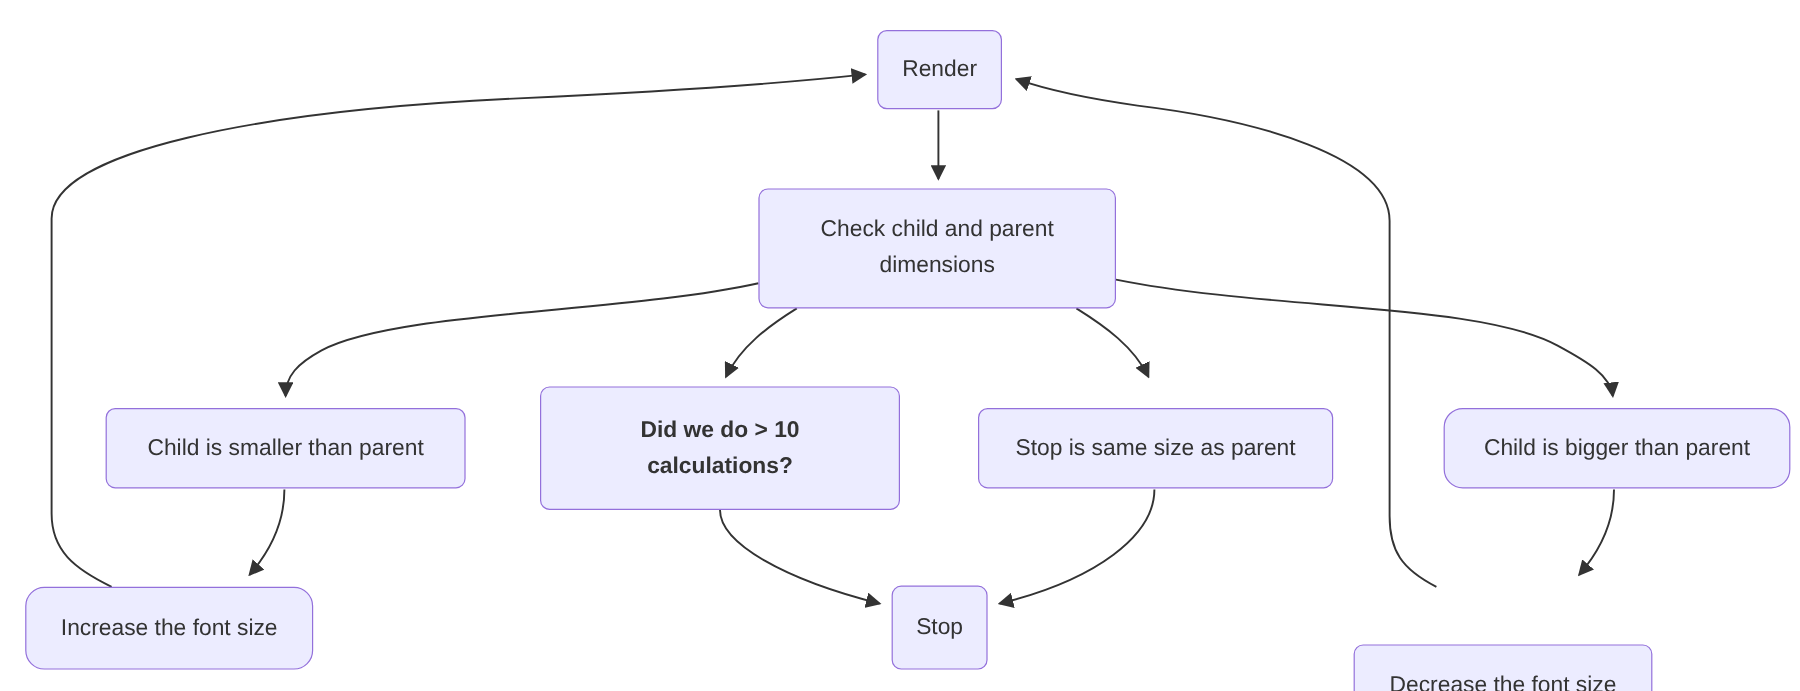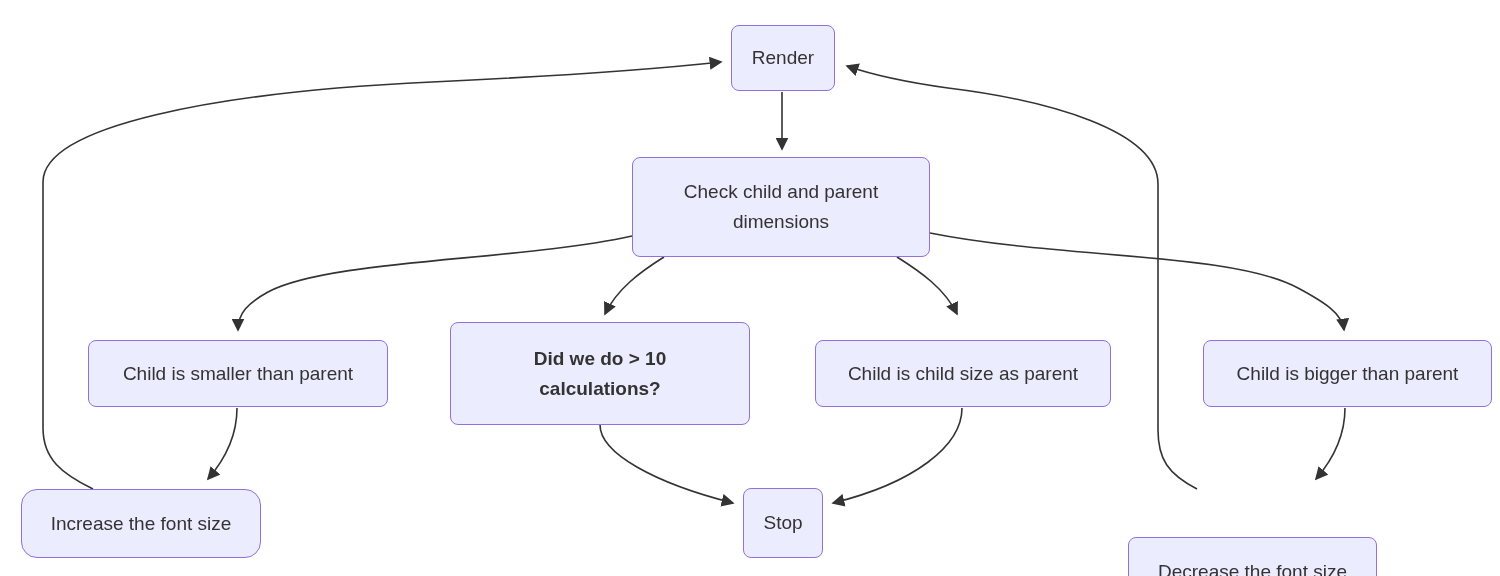--- a/index.html
+++ b/index.html
@@ -103,24 +103,24 @@
   <div class="node" style="left:88px; top:340px; width:300px; height:67px;">
     <span class="node-line">Child is smaller than parent</span>
   </div>
 
   <div class="node" style="left:450px; top:322px; width:300px; height:103px;font-weight:bold;">
     <span class="node-line">Did we do &gt; 10</span>
     <span class="node-line">calculations?</span>
   </div>
 
   <div class="node" style="left:815px; top:340px; width:296px; height:67px;">
-    <span class="node-line">Child is child size as parent</span>
+    <span class="node-line">Stop is same size as parent</span>
   </div>
 
-  <div class="node" style="left:1203px; top:340px; width:289px; height:67px;">
+  <div class="node" style="left:1203px; top:340px; width:289px; height:67px;border-radius:16px;">
     <span class="node-line">Child is bigger than parent</span>
   </div>
 
   <div class="node" style="left:21px; top:489px; width:240px; height:69px;border-radius:16px;">
     <span class="node-line">Increase the font size</span>
   </div>
 
   <div class="node" style="left:743px; top:488px; width:80px; height:70px;align-items:center;">
     <span class="node-line">Stop</span>
   </div>

